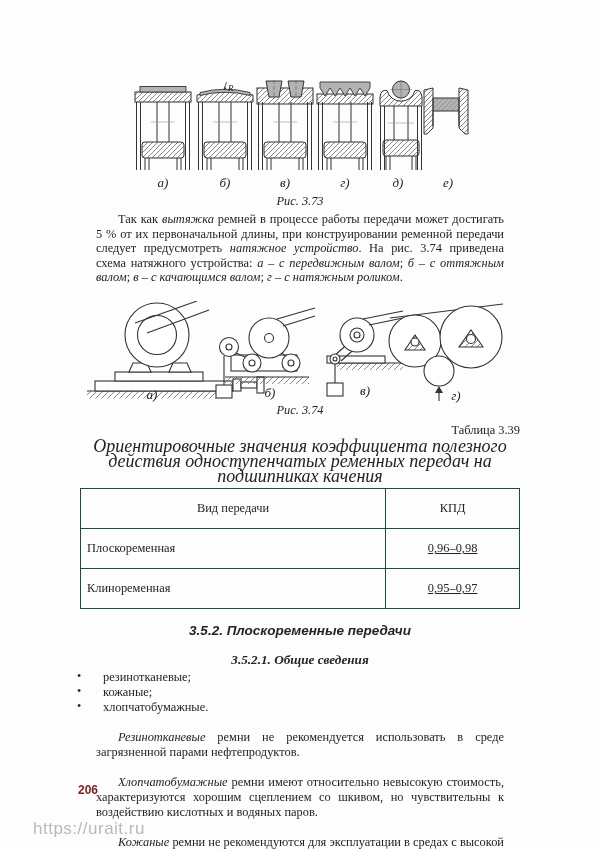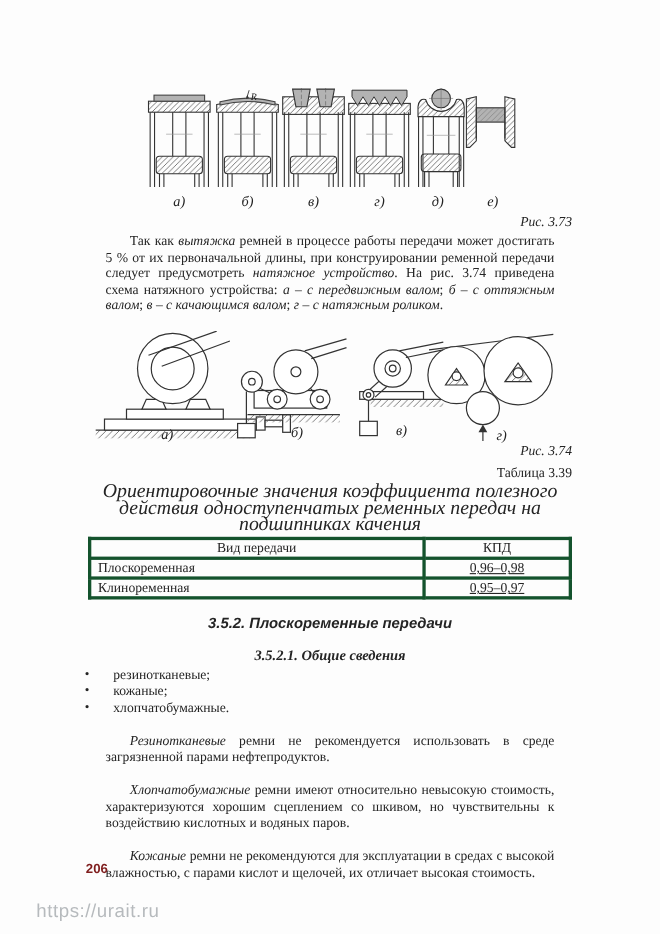--- a/index.html
+++ b/index.html
@@ -2,29 +2,29 @@
 <html lang="ru"><head>
 <meta charset="utf-8">
 <style>
   html,body{margin:0;padding:0;background:#ffffff;}
   .page{position:relative;width:600px;height:849px;background:#fdfdfd;overflow:hidden;
         font-family:"Liberation Serif",serif;color:#242424;}
   .content{position:absolute;left:80px;top:0;width:440px;}
   svg.fig{display:block;}
   .fig373{margin:80px auto 0;}
   .fig374{margin:6px auto 0;}
-  .figcap{text-align:right;font-style:italic;font-size:12.4px;line-height:14px;margin:0;}
+  .figcap{text-align:center;font-style:italic;font-size:12.4px;line-height:14px;margin:0;}
   p.body{font-size:12.4px;line-height:14.6px;text-align:justify;text-indent:22px;margin:16px;}
   p.p1{margin-top:4px;}
   .i{font-style:italic;}
   .tbl-label{text-align:right;font-size:12.4px;line-height:14px;margin:6px 0 0;}
   .tbl-cap{text-align:center;font-style:italic;font-size:18px;line-height:14.8px;margin:2px 0 0;}
   table.eff{width:100%;border-collapse:collapse;margin-top:5px;font-size:12.4px;
             border:1.5px solid #3a3a3a;}
-  table.eff th,table.eff td{border:3px solid #14532d;padding:0 6px;height:15px;
+  table.eff th,table.eff td{border:1px solid #14532d;padding:12px 6px;height:15px;
             line-height:15px;font-weight:normal;margin-top:15px;}
   table.eff th{text-align:center;}
   td.num{text-align:center;text-decoration:underline;}
   h1.sec{font-family:"Liberation Sans",sans-serif;font-style:italic;font-weight:bold;
          font-size:13.5px;text-align:center;margin:13px 0 0;line-height:17px;}
   h2.sub{font-family:"Liberation Serif",serif;font-style:italic;font-weight:bold;
          font-size:13.2px;text-align:center;margin:13px 0 0;line-height:16px;}
   p.intro{margin-top:6px;}
   ul.belts{list-style:none;margin:2px 0 0;padding:0;}
   ul.belts li{position:relative;font-size:12.4px;line-height:14.6px;padding-left:23px;}

